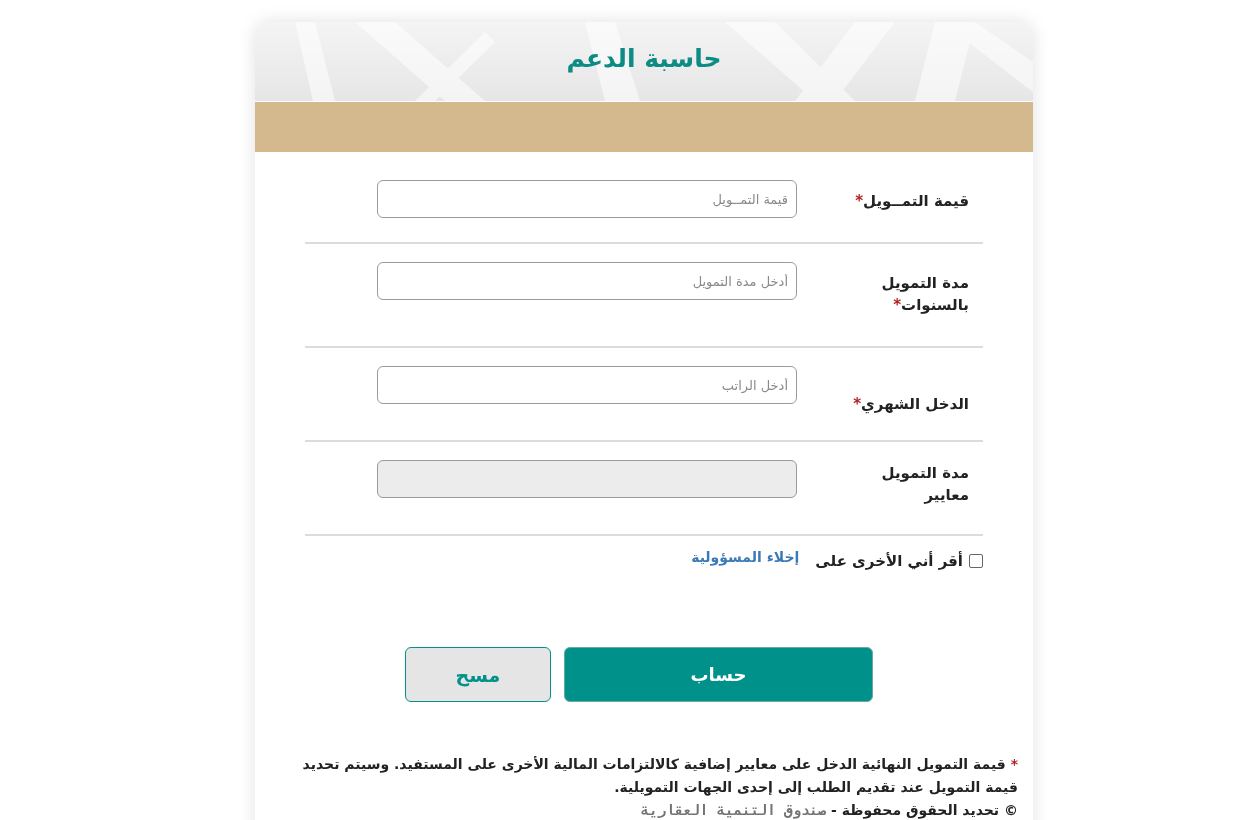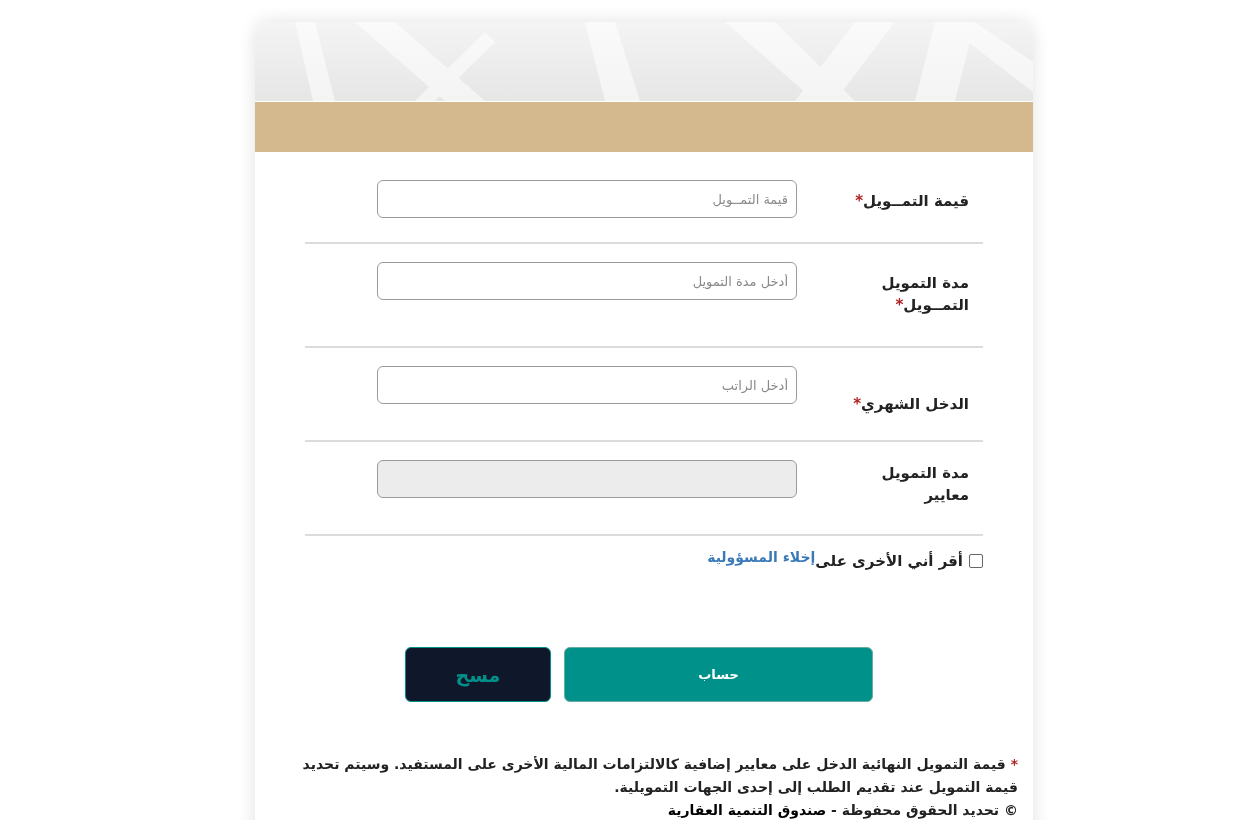--- a/index.html
+++ b/index.html
@@ -37,68 +37,69 @@
     border:1px solid #9a9a9a; border-radius:6px; padding:0 8px;
     font-family:"DejaVu Sans", sans-serif; font-size:13px; direction:rtl; background:#fff;
   }
   .row input::placeholder { color:#8a8a8a; }
   .row input.disabled { background:#ececec; }
   .consent {
     position:absolute; right:0; top:400px; direction:rtl; font-size:15px; font-weight:bold;
     color:#222; display:flex; align-items:center;
   }
   .chk { width:12px; height:12px; border:1px solid #666; border-radius:2px; margin-left:6px; background:#fff; }
-  .consent a { color:#3a7ab8; margin-right:0; font-size:14px; position:relative; top:-4px; text-decoration:none; }
+  .consent a { color:#3a7ab8; margin-right:16px; font-size:14px; position:relative; top:-4px; text-decoration:none; }
   .btn-calc {
     position:absolute; left:309px; top:625px; width:309px; height:55px; box-sizing:border-box;
     background:#00928a; border:1px solid #6aa9a4; border-radius:6px; color:#fff;
-    font-family:"DejaVu Sans", sans-serif; font-size:13px; font-weight:bold;
+    font-family:"DejaVu Sans", sans-serif; font-size:18px; font-weight:bold;
   }
   .btn-clear {
     position:absolute; left:150px; top:625px; width:146px; height:55px; box-sizing:border-box;
-    background:#0f172a; border:1px solid #00928a; border-radius:6px; color:#00928a;
+    background:#e5e5e5; border:1px solid #00928a; border-radius:6px; color:#00928a;
     font-family:"DejaVu Sans", sans-serif; font-size:19px; font-weight:bold;
   }
   .notes {
     position:absolute; right:15px; top:731px; width:720px; direction:rtl;
     font-size:14px; font-weight:bold; color:#222; line-height:23px; text-align:right;
   }
-  .notes a { color:#000000; text-decoration:none; }
+  .notes a { color:#737373; text-decoration:none;font-family:Liberation Mono, monospace; }
 </style>
 </head>
 <body>
 
 <div class="card">
   <div class="header">
     <svg width="778" height="79">
       <g fill="#ffffff" opacity="0.55">
         <path d="M40 0 L60 0 L80 79 L58 79 Z"></path>
         <path d="M100 0 L140 0 L230 79 L190 79 Z"></path>
         <path d="M160 79 L230 10 L240 20 L180 79 Z"></path>
         <path d="M330 0 L360 0 L385 79 L350 79 Z"></path>
         <path d="M470 0 L520 0 L600 79 L560 79 Z"></path>
         <path d="M600 0 L640 0 L580 79 L540 79 Z"></path>
         <path d="M680 0 L720 0 L700 79 L660 79 Z"></path>
         <path d="M720 0 L778 40 L778 70 L700 10 Z"></path>
       </g>
     </svg>
+    <div class="title">حاسبة الدعم</div>
   </div>
   <div class="tanbar"></div>
 
   <div class="form">
     <div class="row" style="height:90px">
       <div class="label" style="top:38px">
         <span>قيمة التمــويل</span><span class="req">*</span>
       </div>
       <input type="text" style="top: 28px;" placeholder="قيمة التمــويل">
     </div>
     <div class="row" style="height:102px">
       <div class="label" style="top:28px">
         <span>مدة التمويل</span><br>
-        <span>التمــويل</span><span class="req">*</span>
+        <span>بالسنوات</span><span class="req">*</span>
       </div>
       <input type="text" style="top: 18px;" placeholder="أدخل مدة التمويل">
     </div>
     <div class="row" style="height:92px">
       <div class="label" style="top:45px">
         <span>الدخل الشهري</span><span class="req">*</span>
       </div>
       <input type="text" style="top: 18px;" placeholder="أدخل الراتب">
     </div>
     <div class="row" style="height:92px">

